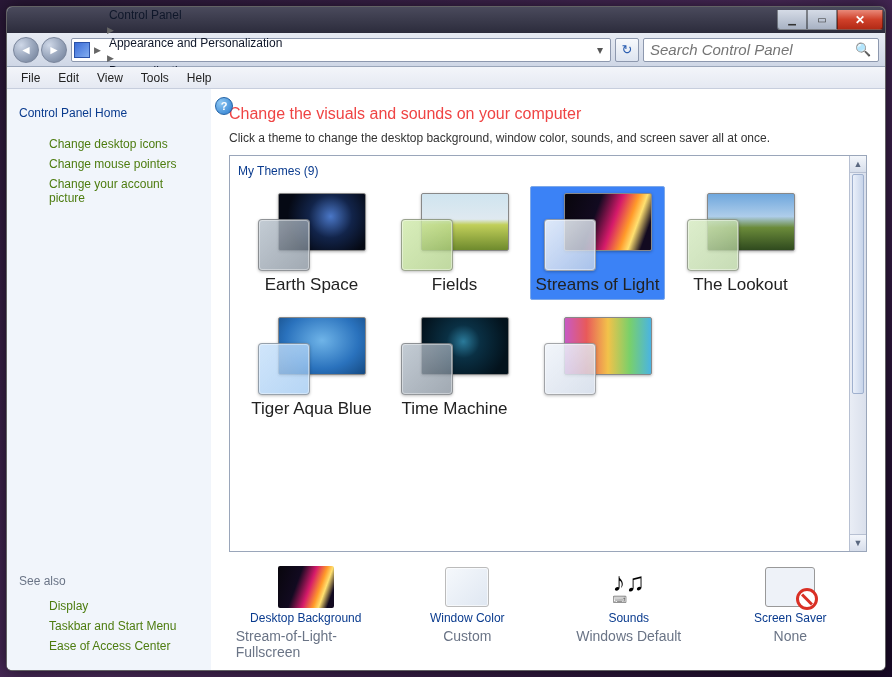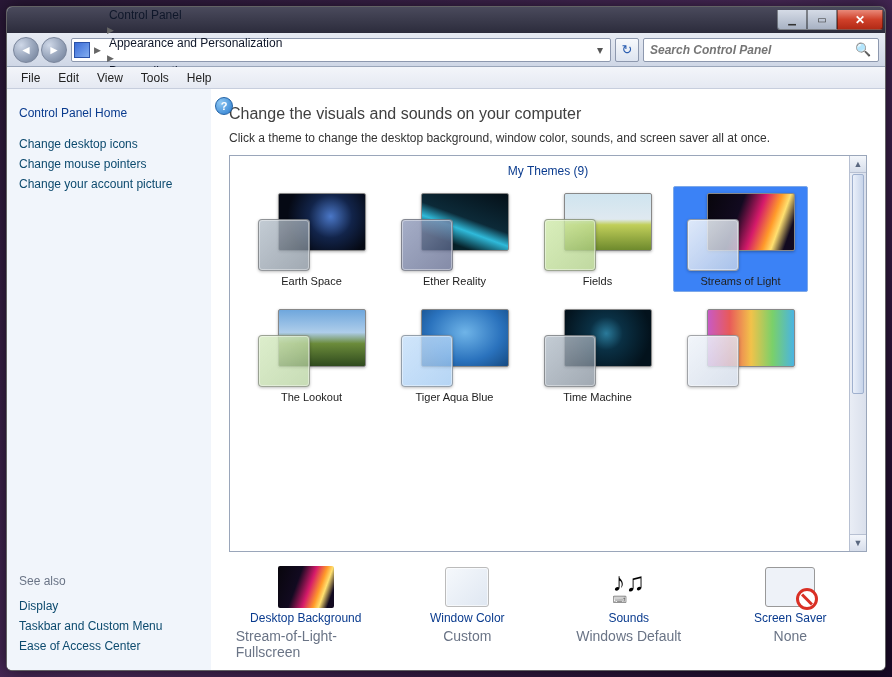--- a/index.html
+++ b/index.html
@@ -65,70 +65,70 @@
   .crumb-sep{color:#666;padding:0 2px;font-size:9px;}
   .addr-drop{margin-left:auto;width:16px;text-align:center;color:#555;cursor:pointer;}
   .refresh{
     width:24px;height:24px;border:1px solid #8d98ae;background:linear-gradient(#f7f9fc,#dde4f0);
     border-radius:2px;display:flex;align-items:center;justify-content:center;color:#2a5db0;cursor:pointer;font-size:13px;
   }
   .search{
     width:236px;height:24px;border:1px solid #8d98ae;border-radius:2px;background:#fff;
     display:flex;align-items:center;padding:0 6px;
   }
-  .search input{flex:1;border:none;outline:none;font-size:12px;font-style:italic;color:#0f172a;background:transparent;font-weight:bold;}
+  .search input{flex:1;border:none;outline:none;font-size:15px;font-style:italic;color:#0f172a;background:transparent;}
   .search-icon{color:#2a5db0;font-size:13px;}
   
   .menubar{
     height:22px;background:linear-gradient(#f3f5fa,#e5e9f2);
     border-bottom:1px solid #c7cedd;
     display:flex;align-items:center;padding:0 6px;gap:2px;
   }
   .menu-item{padding:2px 8px;cursor:pointer;color:#222;}
   
   .body{flex:1;display:flex;overflow:hidden;background:#fff;}
   .sidebar{
     width:204px;background:#f1f5fb;padding:14px 12px;
     display:flex;flex-direction:column;gap:4px;
     position:relative;
   }
-  .side-link{color:#0c4a6e;cursor:pointer;padding:3px 0;}
+  .side-link{color:#4d7c0f;cursor:pointer;padding:3px 0;margin-left:30px;}
   .side-head{color:#0a3b8e;font-weight:400;padding:3px 0 10px;}
   .side-spacer{flex:1;}
   .side-also{color:#6a7486;padding:3px 0 4px;}
   .help-btn{
     position:absolute;right:-22px;top:8px;width:18px;height:18px;border-radius:50%;
     background:radial-gradient(circle at 30% 30%,#8ec7f2,#2a7cd0);
     display:flex;align-items:center;justify-content:center;color:#fff;font-weight:bold;
     border:1px solid #2262a5;cursor:pointer;z-index:3;font-size:11px;
   }
   .main{flex:1;padding:16px 18px 10px;display:flex;flex-direction:column;overflow:hidden;position:relative;}
-  .main h1{color:#404040;font-size:16px;font-weight:400;margin-bottom:8px;}
+  .main h1{color:#ef4444;font-size:16px;font-weight:400;margin-bottom:8px;}
   .main .sub{color:#333;font-size:12px;margin-bottom:10px;}
   .theme-frame{
     flex:1;border:1px solid #9aa6ba;position:relative;padding:6px 8px 4px;
     overflow:hidden;
   }
-  .group-head{color:#0a3b8e;font-size:12px;padding:2px 0 8px;text-align:center;}
+  .group-head{color:#0a3b8e;font-size:12px;padding:2px 0 8px;}
   .themes{display:flex;flex-wrap:wrap;gap:10px 8px;padding:0 6px;}
   .theme{
     width:135px;display:flex;flex-direction:column;align-items:center;
     padding:6px 4px 4px;border:1px solid transparent;border-radius:2px;cursor:pointer;
   }
   .theme.selected{border:1px solid #7da8e8;background:#3b82f6;}
   .thumb{position:relative;width:108px;height:78px;}
   .wall{
     position:absolute;right:0;top:0;width:88px;height:58px;border:1px solid #888;border-radius:2px;
     background:#234;box-shadow:0 1px 3px rgba(0,0,0,.3);
   }
   .glass{
     position:absolute;left:0;bottom:0;width:52px;height:52px;border:1px solid rgba(120,120,120,.6);
     border-radius:4px;box-shadow:0 1px 3px rgba(0,0,0,.25),inset 0 0 0 1px rgba(255,255,255,.4);
   }
-  .theme-label{margin-top:4px;color:#222;font-size:11px;text-align:center;}
+  .theme-label{margin-top:4px;color:#222;font-size:17px;text-align:center;}
   .scroll{
     position:absolute;right:0;top:0;bottom:0;width:17px;
     background:linear-gradient(to right,#e9edf5,#dae0ec);
     border-left:1px solid #b7c0d2;
   }
   .scroll-btn{height:17px;display:flex;align-items:center;justify-content:center;color:#5a6880;background:linear-gradient(#f3f6fb,#d7deeb);border-bottom:1px solid #b7c0d2;font-size:9px;cursor:pointer;}
   .scroll-btn.bot{position:absolute;bottom:0;left:0;right:0;border-top:1px solid #b7c0d2;border-bottom:none;}
   .scroll-thumb{position:absolute;left:2px;right:2px;top:18px;height:220px;border:1px solid #9fb0ce;border-radius:2px;background:linear-gradient(to right,#eaf0fa,#c7d4ea);cursor:pointer;}
   
   .bottom{
@@ -198,45 +198,38 @@
       <div class="side-head">Control Panel Home</div>
       <div id="side-links">
           <div class="side-link">Change desktop icons</div>
           <div class="side-link">Change mouse pointers</div>
           <div class="side-link">Change your account picture</div>
         </div>
       <div class="side-spacer"></div>
       <div class="side-also">See also</div>
       <div id="see-also">
           <div class="side-link">Display</div>
-          <div class="side-link">Taskbar and Custom Menu</div>
+          <div class="side-link">Taskbar and Start Menu</div>
           <div class="side-link">Ease of Access Center</div>
         </div>
     </div>
 
     <div class="main">
       <h1>Change the visuals and sounds on your computer</h1>
       <div class="sub">Click a theme to change the desktop background, window color, sounds, and screen saver all at once.</div>
 
       <div class="theme-frame">
         <div class="group-head">My Themes (9)</div>
         <div class="themes" id="themes">
             <div class="theme">
               <div class="thumb">
                 <div class="wall" style="background: radial-gradient(circle at 60% 40%, rgb(74, 119, 199) 0%, rgb(18, 36, 74) 35%, rgb(5, 9, 20) 70%);"></div>
                 <div class="glass" style="background: linear-gradient(135deg, rgba(185, 195, 205, 0.85), rgba(120, 132, 145, 0.7));"></div>
               </div>
               <div class="theme-label">Earth Space</div>
-            </div>
-            <div class="theme">
-              <div class="thumb">
-                <div class="wall" style="background: linear-gradient(200deg, rgb(5, 16, 24), rgb(12, 42, 56) 45%, rgb(47, 186, 218) 60%, rgb(6, 32, 40) 80%);"></div>
-                <div class="glass" style="background: linear-gradient(135deg, rgba(150, 160, 190, 0.85), rgba(80, 90, 130, 0.7));"></div>
-              </div>
-              <div class="theme-label">Ether Reality</div>
             </div>
             <div class="theme">
               <div class="thumb">
                 <div class="wall" style="background: linear-gradient(rgb(207, 228, 239) 0%, rgb(223, 233, 240) 45%, rgb(193, 207, 90) 55%, rgb(110, 138, 45) 100%);"></div>
                 <div class="glass" style="background: linear-gradient(135deg, rgba(210, 235, 175, 0.85), rgba(165, 200, 120, 0.7));"></div>
               </div>
               <div class="theme-label">Fields</div>
             </div>
             <div class="theme selected">
               <div class="thumb">

